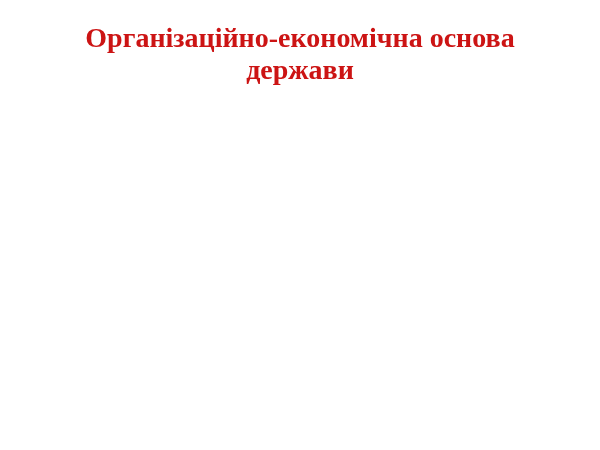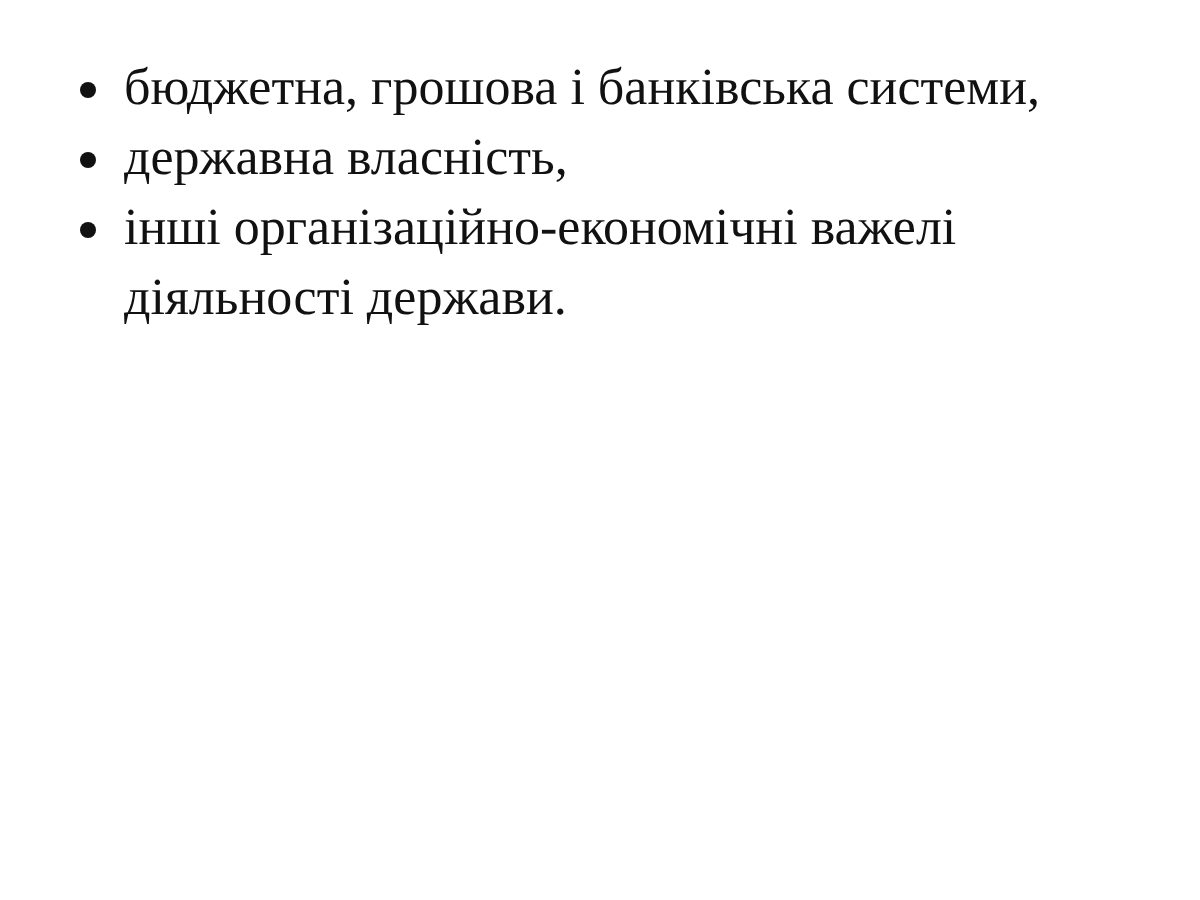--- a/index.html
+++ b/index.html
@@ -38,18 +38,14 @@
     font-size: 26px;
     line-height: 35px;
     margin: 0;
     padding: 0;
   }
 </style>
 </head>
 <body>
 
 <div class="slide">
-  <ul class="bullets">
-    <li>бюджетна, грошова і банківська системи,</li>
-    <li>державна власність,</li>
-    <li>інші організаційно-економічні важелі діяльності держави.</li>
-  </ul>
+  <h1 class="title" style="color: rgb(204, 20, 20);">Організаційно-економічна основа держави</h1>
 </div>
 
 </body></html>

